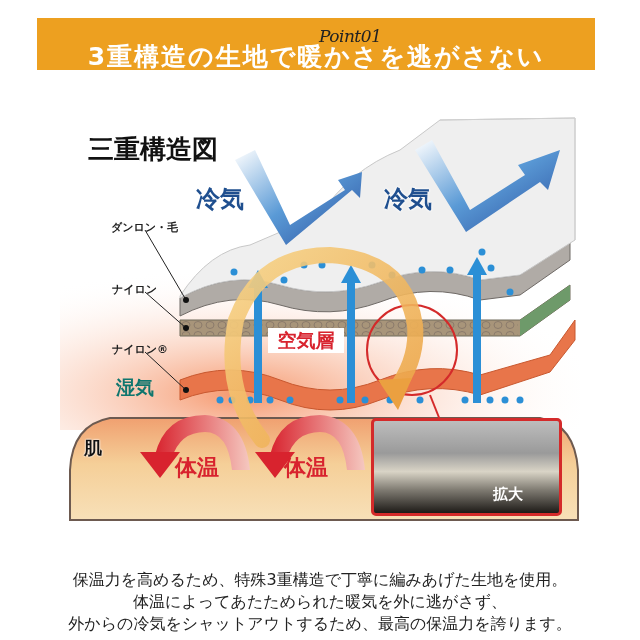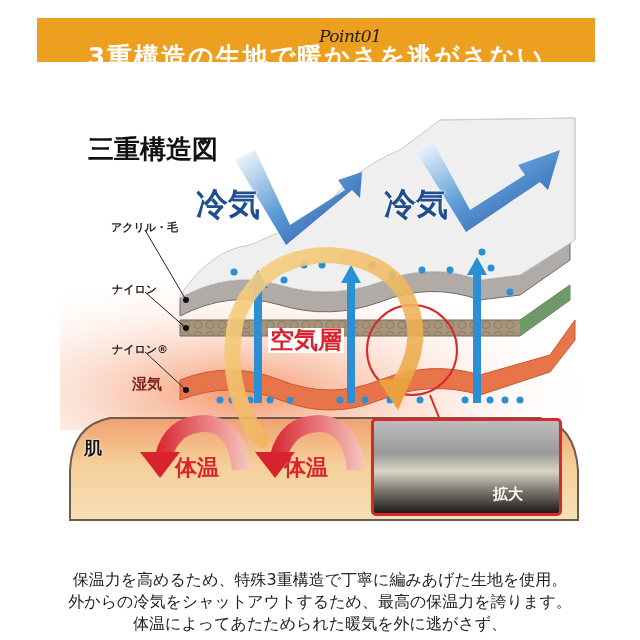--- a/index.html
+++ b/index.html
@@ -1,34 +1,34 @@
 <!DOCTYPE html>
 <html><head>
 <meta charset="utf-8">
 <style>
   html, body { margin:0; padding:0; background:#ffffff; }
   body { width:640px; height:640px; position:relative; overflow:hidden;
          font-family:"DejaVu Sans", sans-serif; }
-  .banner { position:absolute; left:37px; top:18px; width:558px; height:44px;
+  .banner { position:absolute; left:37px; top:18px; width:558px; height:52px;
             background:#eda020; }
   .banner-title { position:absolute; left:0; right:0; top:22px; text-align:center;
             color:#ffffff; font-weight:bold; font-size:25px; letter-spacing:2px; }
   .point-label { position:absolute; left:282px; top:8px; font-family:"DejaVu Serif", serif;
             font-style:italic; font-size:17px; color:#222; letter-spacing:-0.5px; }
   .diagram { position:absolute; left:0; top:100px; width:640px; height:430px; }
   .diagram svg { position:absolute; left:0; top:0; }
   .label { position:absolute; font-weight:bold; white-space:nowrap; }
   .diag-title { left:88px; top:132px; font-size:26px; color:#111; }
-  .cold { font-size:32px; color:#1f4f8f; text-shadow:0 0 3px #fff, 0 0 3px #fff; }
+  .cold { font-size:24px; color:#1f4f8f; text-shadow:0 0 3px #fff, 0 0 3px #fff; }
   .mat { font-size:11px; color:#222; }
-  .moisture { left:132px; top:375px; font-size:15px; color:#7f1d1d; }
+  .moisture { left:116px; top:375px; font-size:19px; color:#0f766e; }
   .skin { left:84px; top:436px; font-size:18px; color:#111; text-shadow:0 0 2px #fff,0 0 2px #fff; }
   .warm { font-size:22px; color:#d8232e; }
   .airlayer { position:absolute; left:268px; top:328px; width:76px; height:25px;
-            background:#fff; color:#d8232e; font-weight:bold; font-size:24px;
+            background:#fff; color:#d8232e; font-weight:bold; font-size:19px;
             text-align:center; line-height:25px; }
   .zoom-box { position:absolute; left:371px; top:418px; width:185px; height:92px;
             border:3px solid #d42a2a; border-radius:5px;
             background:linear-gradient(180deg,#bdbdbd 0%,#9a9a9a 35%,#d9d4c6 55%,#7f7b72 75%,#1d1a17 100%); overflow:hidden; }
   .zoom-label { position:absolute; right:36px; bottom:9px; color:#fff; font-weight:bold; font-size:15px;margin-left:48px; }
   .desc { position:absolute; left:0; right:0; top:545px; text-align:center;
           font-size:16px; line-height:22px; color:#222;margin-top:24px; }
   .desc div { white-space:nowrap; }
 </style>
 </head>
@@ -138,30 +138,30 @@
 
     <path d="M155 455 Q165 415 205 415 Q245 418 250 470 L232 470 Q228 432 205 432 Q180 432 172 458 Z" fill="url(#heatGrad)"></path>
     <polygon points="140,452 180,452 160,478" fill="#d8232e"></polygon>
     <path d="M270 455 Q280 415 320 415 Q360 418 365 470 L347 470 Q343 432 320 432 Q295 432 287 458 Z" fill="url(#heatGrad)"></path>
     <polygon points="255,452 295,452 275,478" fill="#d8232e"></polygon>
   </svg>
 
   <span class="label diag-title" style="top:32px">三重構造図</span>
   <span class="label cold" style="left:196px;top:83px">冷気</span>
   <span class="label cold" style="left:384px;top:83px">冷気</span>
-  <span class="label mat" style="left:111px;top:120px">アクリル・毛</span>
+  <span class="label mat" style="left:111px;top:120px">ダンロン・毛</span>
   <span class="label mat" style="left:112px;top:182px">ナイロン</span>
   <span class="label mat" style="left:112px;top:242px">ナイロン®</span>
   <span class="label moisture" style="top:275px">湿気</span>
   <span class="label skin" style="top:336px">肌</span>
   <span class="label warm" style="left:175px;top:353px">体温</span>
   <span class="label warm" style="left:284px;top:353px">体温</span>
   <div class="airlayer" style="top:228px">空気層</div>
   <div class="zoom-box" style="top:318px">
     <span class="zoom-label">拡大</span>
   </div>
 </div>
 
 <div class="desc">
   <div>保温力を高めるため、特殊3重構造で丁寧に編みあげた生地を使用。</div>
+  <div>体温によってあたためられた暖気を外に逃がさず、</div>
   <div>外からの冷気をシャットアウトするため、最高の保温力を誇ります。</div>
-  <div>体温によってあたためられた暖気を外に逃がさず、</div>
 </div>
 
 </body></html>

